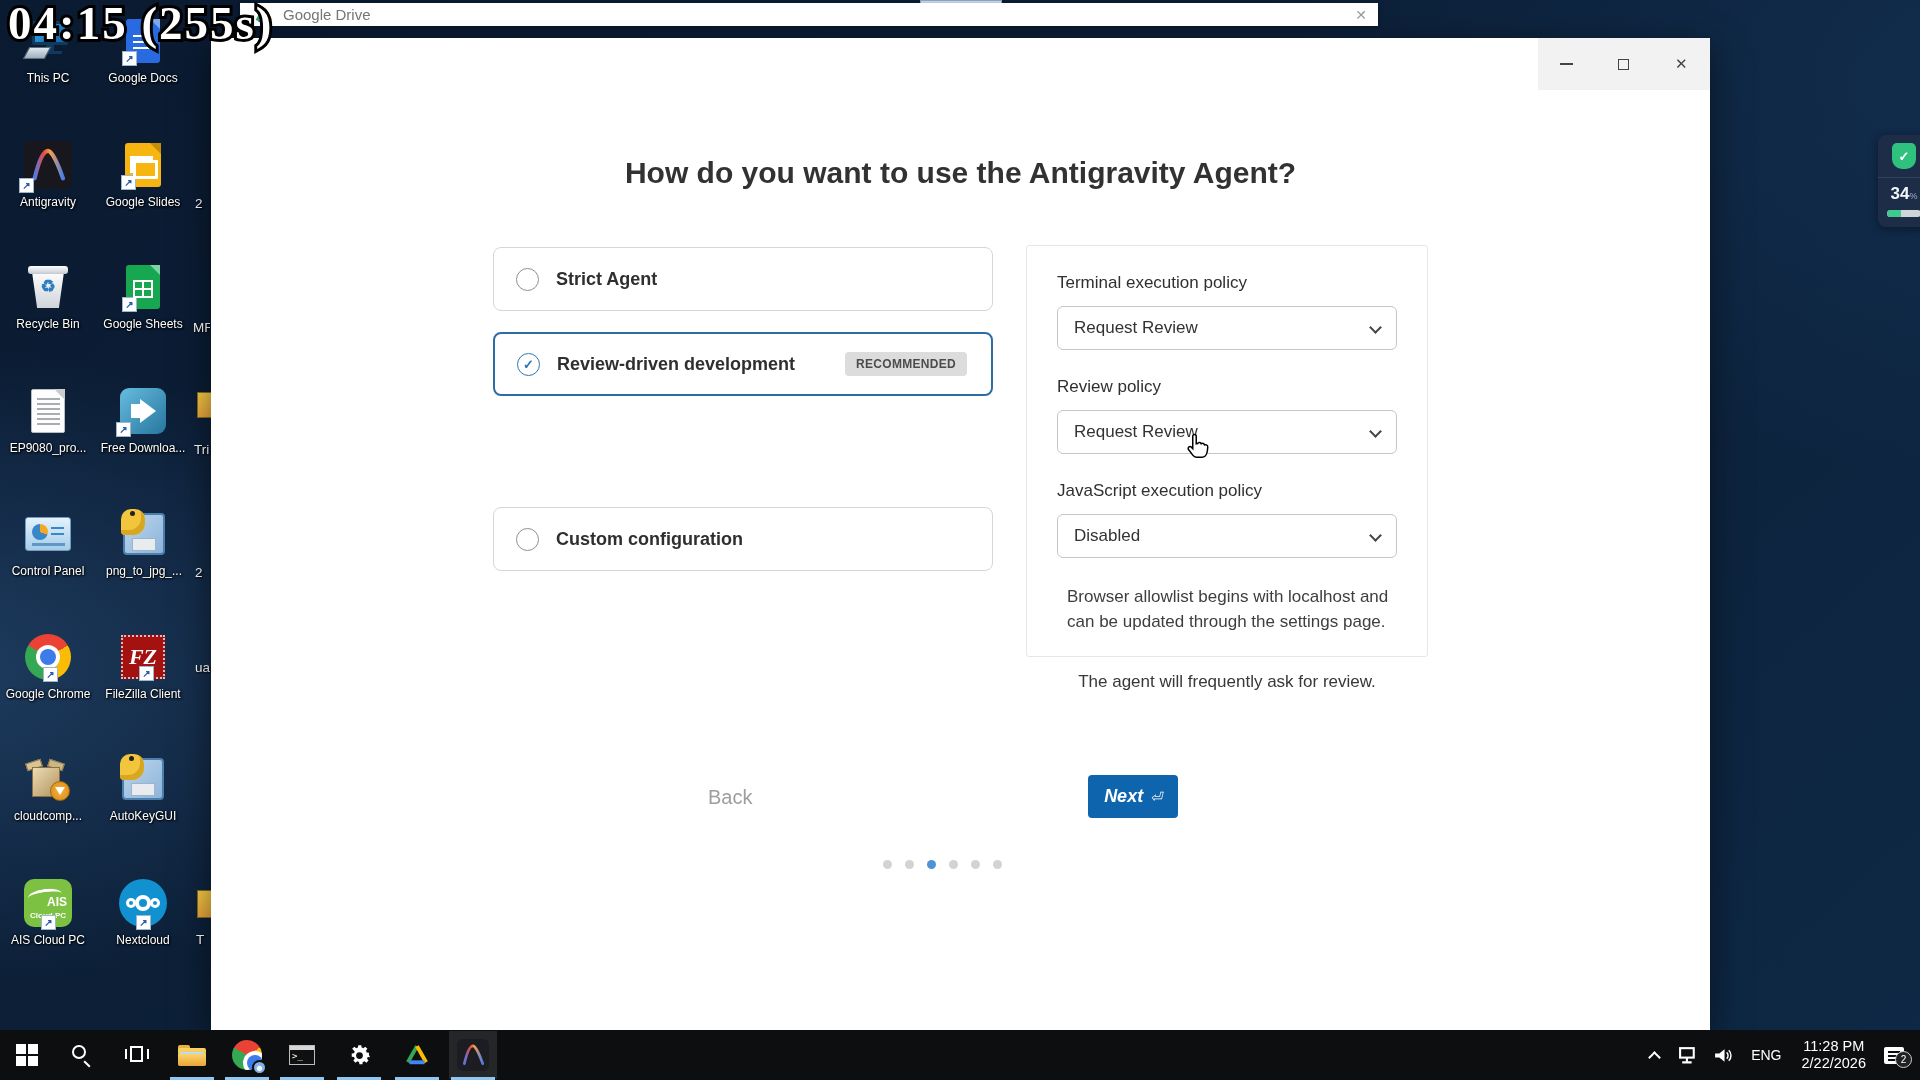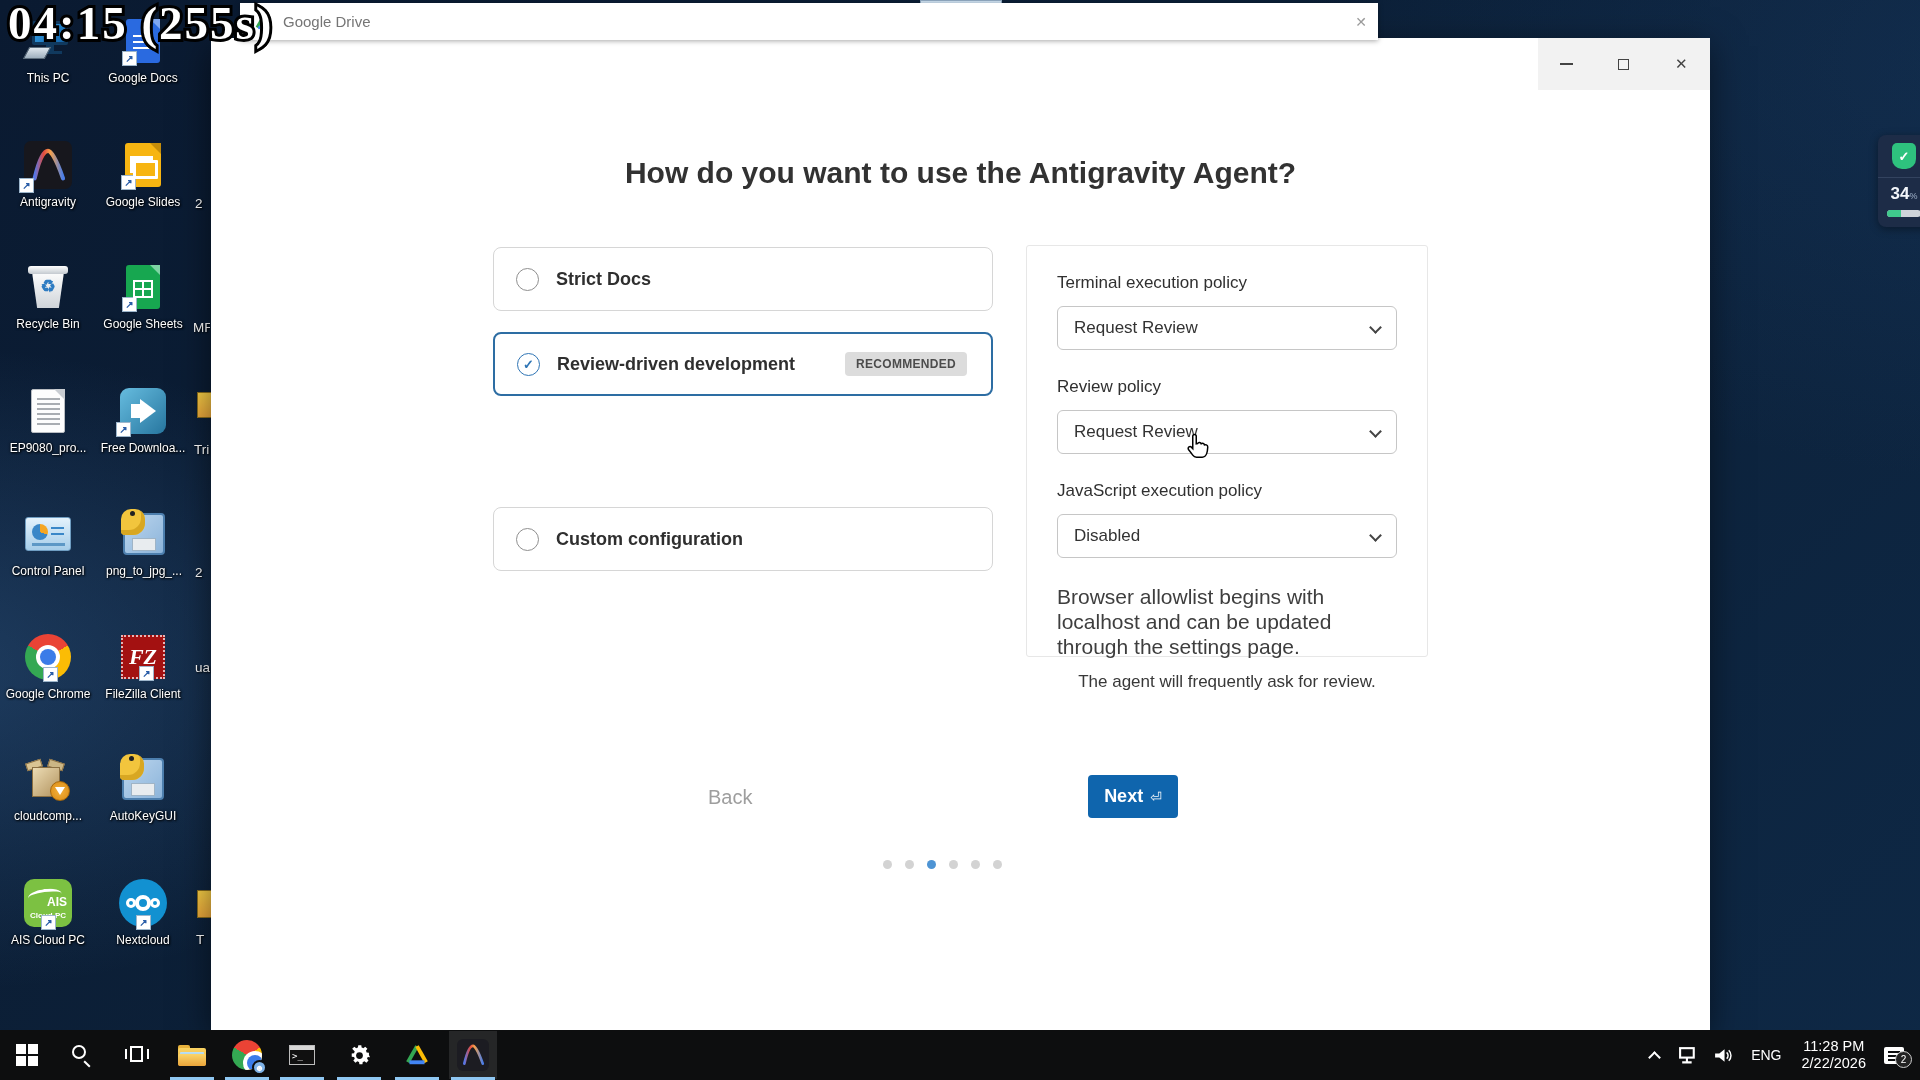--- a/index.html
+++ b/index.html
@@ -84,21 +84,21 @@
   .ic-ais .t1 { position:absolute; right:5px; top:16px; font-size:12px; font-weight:bold; color:#fff; }
   .ic-ais .t2 { position:absolute; left:0; bottom:7px; width:100%; text-align:center; font-size:8px; font-weight:bold; color:#fff; }
   .ic-next { width:48px; height:48px; border-radius:50%; background:#1291d1; display:flex; align-items:center; justify-content:center; gap:1px; }
   .ic-next i { display:block; border:3px solid #fff; border-radius:50%; width:10px; height:10px; }
   .ic-next i.mid { width:16px; height:16px; border-width:4px; margin:0 -2px; }
   
   .frag { position:absolute; color:#fff; font-size:13.5px; text-shadow:1px 1px 2px #000; width:17px; overflow:hidden; white-space:nowrap; z-index:4; }
   .fold { position:absolute; width:14px; background:linear-gradient(#f7ce46,#eda93c); border:1px solid #8a6d1d; border-right:none; z-index:4; }
   
   .gd-tab { position:absolute; left:920px; top:0; width:82px; height:5px; background:#cfe2f2; border:1px solid #8fa8c0; border-bottom:none; z-index:21; }
-  .gdbar { position:absolute; left:240px; top:3px; width:1138px; height:37px; background:#fff; z-index:22;
+  .gdbar { position:absolute; left:240px; top:3px; width:1138px; height:23px; background:#fff; z-index:22;
     display:flex; align-items:center; box-shadow:0 1px 5px rgba(0,0,0,.35); }
   .gdbar .logo { margin-left:14px; width:20px; height:18px; }
   .gdbar .gtitle { margin-left:9px; font-size:15px; color:#757575; flex:1; }
   .gdbar .gclose { width:34px; text-align:center; font-size:14px; color:#9a9a9a; cursor:pointer; }
   
   .win { position:absolute; left:211px; top:38px; width:1499px; height:992px; background:#fff; z-index:10;
     box-shadow:0 8px 32px rgba(0,0,0,.5); }
   .ctrls { position:absolute; right:0; top:0; width:172px; height:52px; background:#f2f2f2; display:flex; }
   .ctrls .cbtn { flex:1; display:flex; align-items:center; justify-content:center; color:#444; cursor:pointer; }
   .ctrls .minbar { width:13px; height:1.6px; background:#444; }
@@ -113,25 +113,25 @@
   .radio.on { border:1.6px solid #2f75b5; color:#2f75b5; display:flex; align-items:center; justify-content:center; font-size:13px; font-weight:bold; }
   .card .olabel { margin-left:17px; font-size:18px; font-weight:600; color:#2f2f2f; flex:1; }
   .rec { margin-right:24px; background:#dcdcdc; color:#4c4c4c; font-size:12px; font-weight:bold; letter-spacing:.3px;
     padding:5px 11px; border-radius:4px; }
   .panel { position:absolute; left:815px; top:207px; width:402px; height:412px; border:1px solid #e7e7e7; border-radius:3px;
     background:#fff; padding:26px 30px 0 30px; }
   .plabel { font-size:17px; font-weight:400; color:#303030; line-height:22px; }
   .psel { margin:12px 0 26px 0; height:44px; border:1px solid #c6c6c6; border-radius:6px; background:#fff;
     display:flex; align-items:center; padding:0 16px; font-size:17px; color:#333; cursor:pointer; position:relative; }
   .psel .chev { position:absolute; right:16px; top:16px; width:9px; height:9px; border:solid #444; border-width:0 2px 2px 0; transform:rotate(45deg); }
-  .pnote { margin-top:4px; font-size:21px; color:#3e3e3e; line-height:25px; }
+  .pnote { margin-top:4px; font-size:17px; color:#3e3e3e; line-height:25px;margin-left:10px; }
   .agent-note { position:absolute; left:815px; top:634px; width:402px; text-align:center; font-size:17px; color:#383838; }
   .back { position:absolute; left:497px; top:748px; font-size:20px; color:#9e9e9e; cursor:pointer; }
   .next { position:absolute; left:877px; top:737px; width:90px; height:43px; background:#0f65ad; border-radius:4px;
-    display:flex; align-items:center; justify-content:center; gap:7px; color:#fff; font-size:18px; font-weight:600; cursor:pointer; }
+    display:flex; align-items:center; justify-content:center; gap:7px; color:#fff; font-size:18px; font-weight:600; cursor:pointer;font-style:italic; }
   .next .ret { font-size:14px; font-weight:normal; opacity:.95; }
   .dots { position:absolute; left:672px; top:822px; display:flex; gap:13px; }
   .dot { width:9px; height:9px; border-radius:50%; background:#d3d3d3; cursor:pointer; }
   .dot.on { background:#4e94d4; }
   
   .cursor { position:absolute; left:1182px; top:432px; z-index:50; pointer-events:none; }
   
   .widget { position:absolute; left:1878px; top:135px; width:52px; height:92px; background:#1d2c47; border-radius:8px 0 0 8px;
     z-index:6; padding-top:8px; text-align:center; box-shadow:0 2px 8px rgba(0,0,0,.4); }
   .widget .shield { width:24px; height:26px; margin:0 auto; background:#2ec27e; border-radius:5px 5px 10px 10px;
@@ -378,21 +378,21 @@
       <div class="cbtn">
           <div class="maxsq"></div>
         </div>
       <div class="cbtn x">✕</div>
     </div>
 
     <div class="wtitle">How do you want to use the Antigravity Agent?</div>
 
     <div class="card" style="top:209px">
       <div class="radio"></div>
-      <div class="olabel">Strict Docs</div>
+      <div class="olabel">Strict Agent</div>
     </div>
     <div class="card sel" style="top:294px">
       <div class="radio on">✓</div>
       <div class="olabel">Review-driven development</div>
       <div class="rec">RECOMMENDED</div>
     </div>
     <div class="card" style="top:469px">
       <div class="radio"></div>
       <div class="olabel">Custom configuration</div>
     </div>

